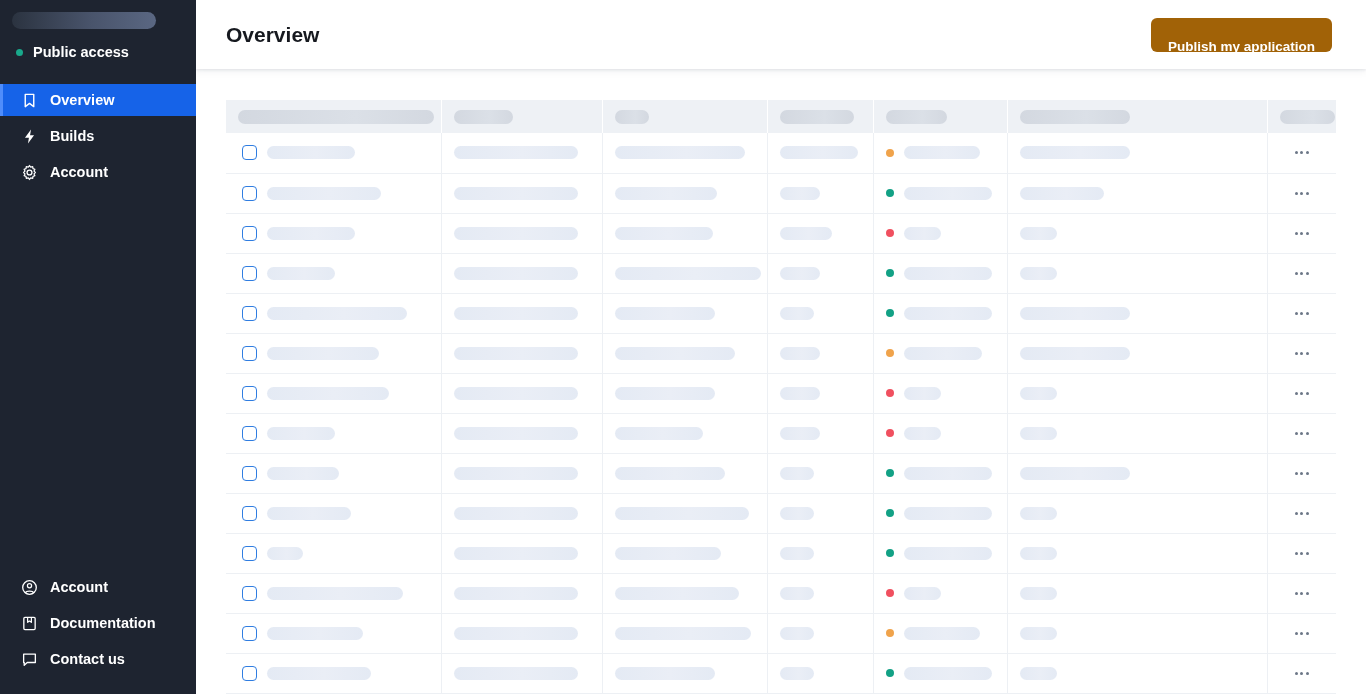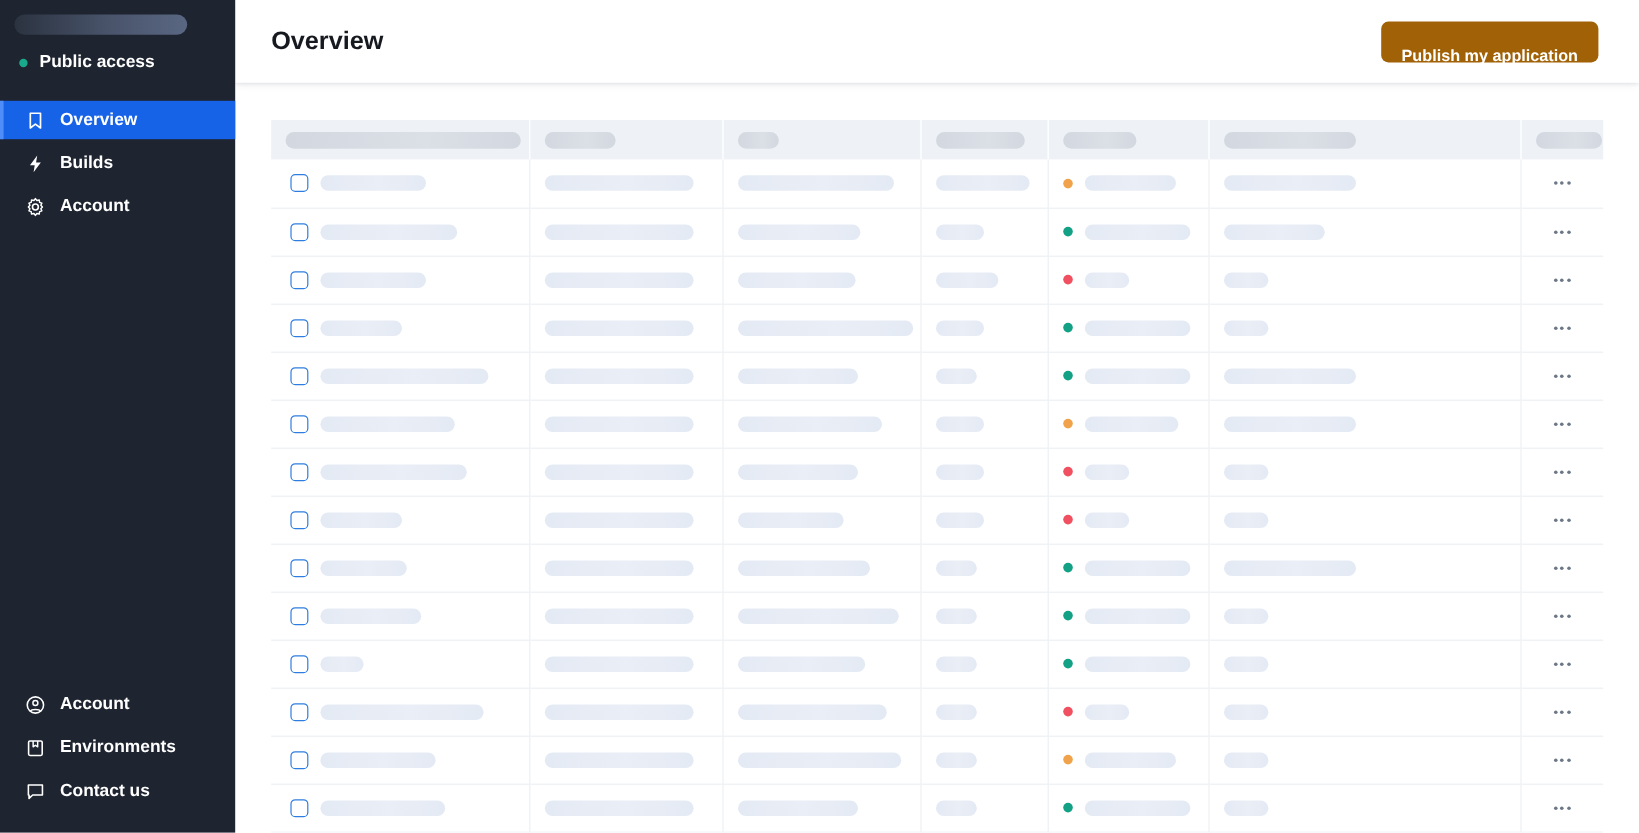--- a/index.html
+++ b/index.html
@@ -210,21 +210,21 @@
         </span>
         <span>Account</span>
       </div>
       <div class="nav-item">
         <span class="ico">
           <svg viewBox="0 0 18 18" width="17" height="17">
             <rect x="3" y="2.6" width="12" height="12.8" rx="1.2" fill="none" stroke="#fff" stroke-width="1.4"></rect>
             <path d="M7 2.6 v5.2 l2 -1.4 l2 1.4 v-5.2" fill="none" stroke="#fff" stroke-width="1.3" stroke-linejoin="round"></path>
           </svg>
         </span>
-        <span>Environments</span>
+        <span>Documentation</span>
       </div>
       <div class="nav-item">
         <span class="ico">
           <svg viewBox="0 0 18 18" width="17" height="17">
             <path d="M2.8 3.4 H15.2 V12.2 H6.6 L3.4 15.2 V12.2 H2.8 Z" fill="none" stroke="#fff" stroke-width="1.4" stroke-linejoin="round"></path>
           </svg>
         </span>
         <span>Contact us</span>
       </div>
     </div>

